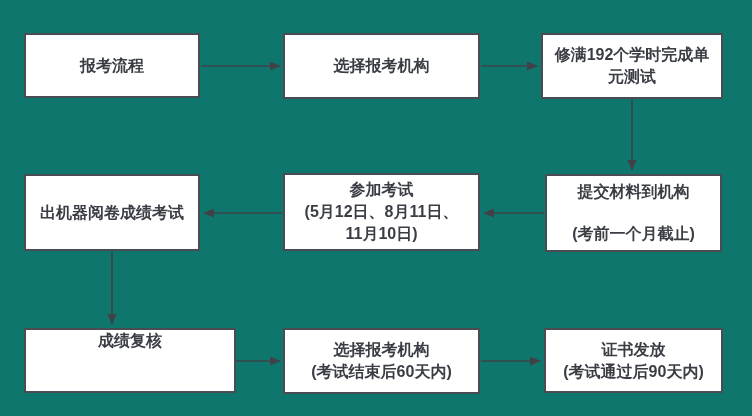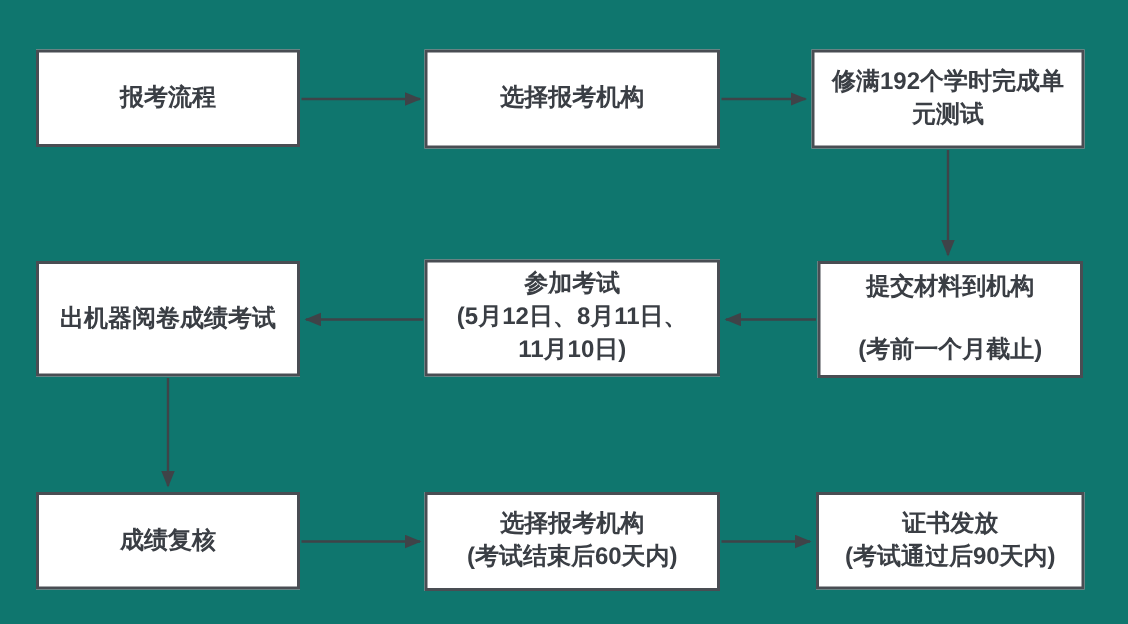--- a/index.html
+++ b/index.html
@@ -46,21 +46,21 @@
   .node .line {
     white-space: nowrap;
   }
   
   .n-start            { left: 24px;  top: 33px;  width: 176px; height: 65px; }
   .n-choose-org       { left: 283px; top: 33px;  width: 197px; height: 66px; }
   .n-complete-hours   { left: 541px; top: 33px;  width: 182px; height: 66px; }
   .n-machine-scoring  { left: 24px;  top: 174px; width: 176px; height: 77px; align-items: center; }
   .n-take-exam        { left: 283px; top: 173px; width: 197px; height: 78px; }
   .n-submit-materials { left: 545px; top: 174px; width: 177px; height: 78px; gap: 20px; }
-  .n-score-review     { left: 24px;  top: 328px; width: 176px; height: 65px; }
+  .n-score-review     { left: 24px;  top: 328px; width: 212px; height: 65px; justify-content: space-between; }
   .n-final-results    { left: 283px; top: 328px; width: 197px; height: 66px; }
   .n-certificate      { left: 544px; top: 328px; width: 179px; height: 65px; }
 </style>
 </head>
 <body>
 
 <div class="canvas">
 
   <svg class="edges" viewBox="0 0 752 416" aria-hidden="true">
     <defs>

